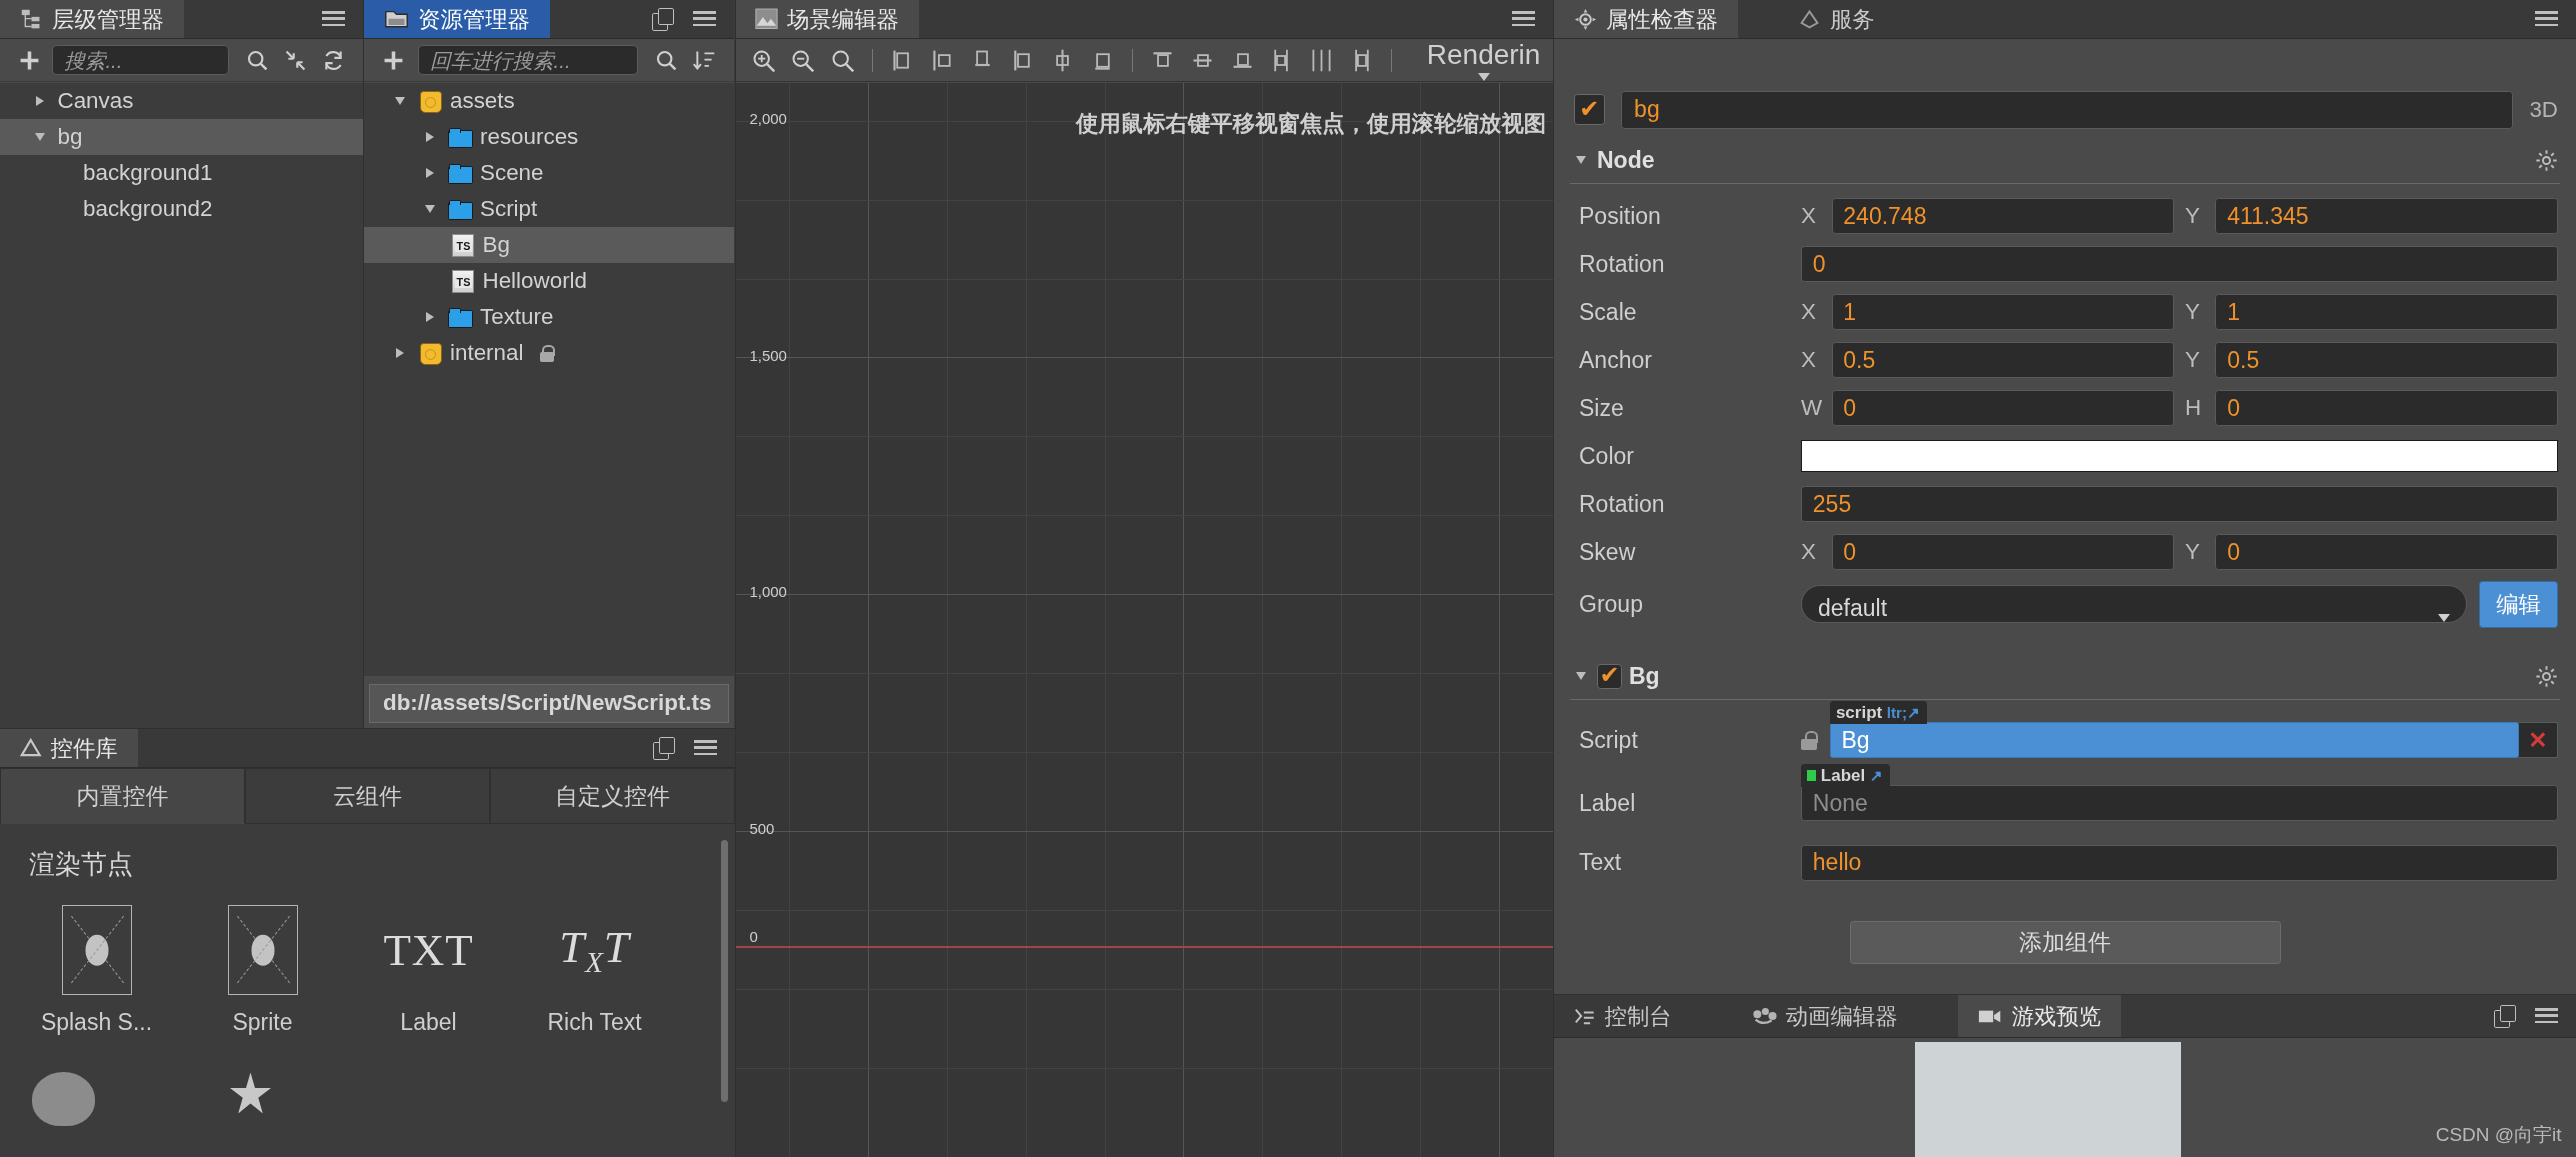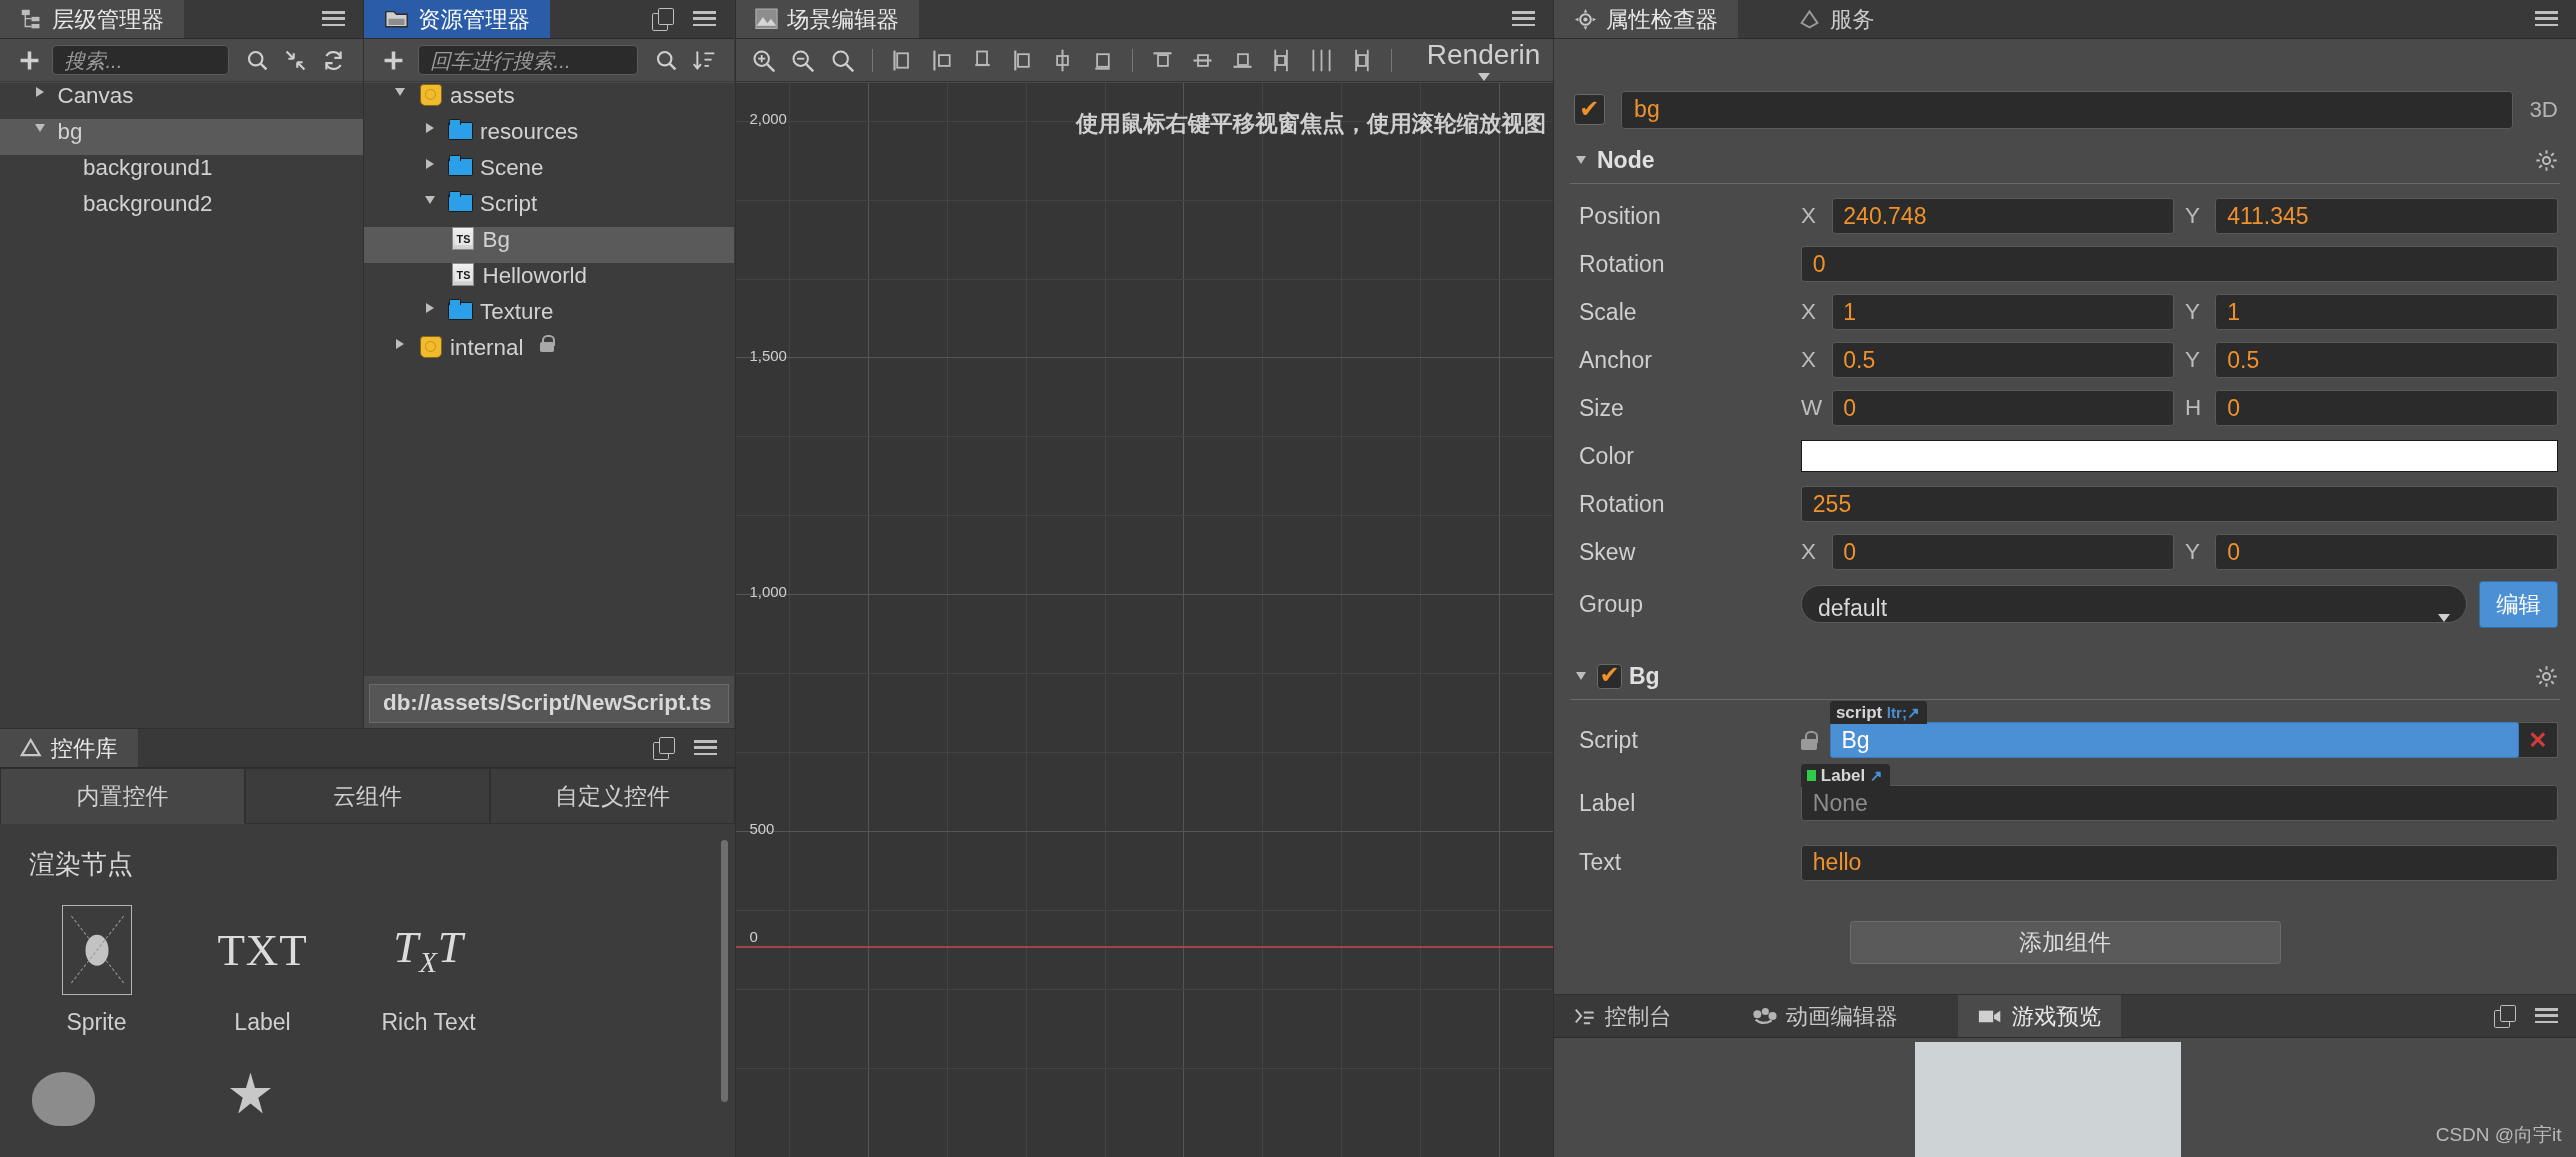--- a/index.html
+++ b/index.html
@@ -42,21 +42,21 @@
   .search-box {
     flex: 1 1 auto; height: 30.5px; background: #2b2b2b; border: 0.9px solid #5c5c5c;
     border-radius: 4.5px; color: #9a9a9a; font-size: 20.6px; font-style: italic;
     display: flex; align-items: center; padding: 0 10.8px;
   }
   .search-box[contenteditable], .search-box { line-height: 29px; }
 
   
   .tree { background: #3c3c3c; overflow: hidden; }
   .tree-row {
-    height: 36px; display: flex; gap: 9px;
+    height: 36px; display: flex; align-items: center; gap: 9px;
     font-size: 22.4px; color: #d2d2d2; padding-right: 7.2px; white-space: nowrap;
   }
   .tree-row.selected { background: #5a5a5a; }
   .twisty { width: 18px; height: 18px; flex: 0 0 18px; display:flex; align-items:center; justify-content:center; }
   .twisty.r:before { content:""; border-left: 8px solid #bdbdbd; border-top: 5.4px solid transparent; border-bottom: 5.4px solid transparent; }
   .twisty.d:before { content:""; border-top: 8px solid #bdbdbd; border-left: 5.4px solid transparent; border-right: 5.4px solid transparent; }
   .folder-ico { width: 23px; height: 19px; flex:0 0 23px; position: relative; }
   .folder-ico:before { content:""; position:absolute; left:0; top:2.7px; width:23px; height:16px; background:#2b9fe8; border:0.9px solid #1a1a1a; border-radius:1.8px; }
   .folder-ico:after { content:""; position:absolute; left:0.9px; top:0px; width:10px; height:4.5px; background:#2b9fe8; border:0.9px solid #1a1a1a; border-bottom:none; border-radius:1.8px 1.8px 0 0; }
   .db-ico { width: 23px; height: 21.5px; flex:0 0 23px; position: relative; }
@@ -543,20 +543,28 @@
 
     <div class="wl-body" style="top:95px;bottom:0;">
       <div class="wl-section">渲染节点</div>
       <div class="wl-grid">
         <div class="wl-item">
           <div class="wl-thumb">
               <div class="wl-ph">
                 <span></span>
               </div>
             </div>
+          <div class="wl-label">Splash S...</div>
+        </div>
+        <div class="wl-item">
+          <div class="wl-thumb">
+              <div class="wl-ph">
+                <span></span>
+              </div>
+            </div>
           <div class="wl-label">Sprite</div>
         </div>
         <div class="wl-item">
           <div class="wl-thumb">
               <span class="wl-txt">TXT</span>
             </div>
           <div class="wl-label">Label</div>
         </div>
         <div class="wl-item">
           <div class="wl-thumb">

